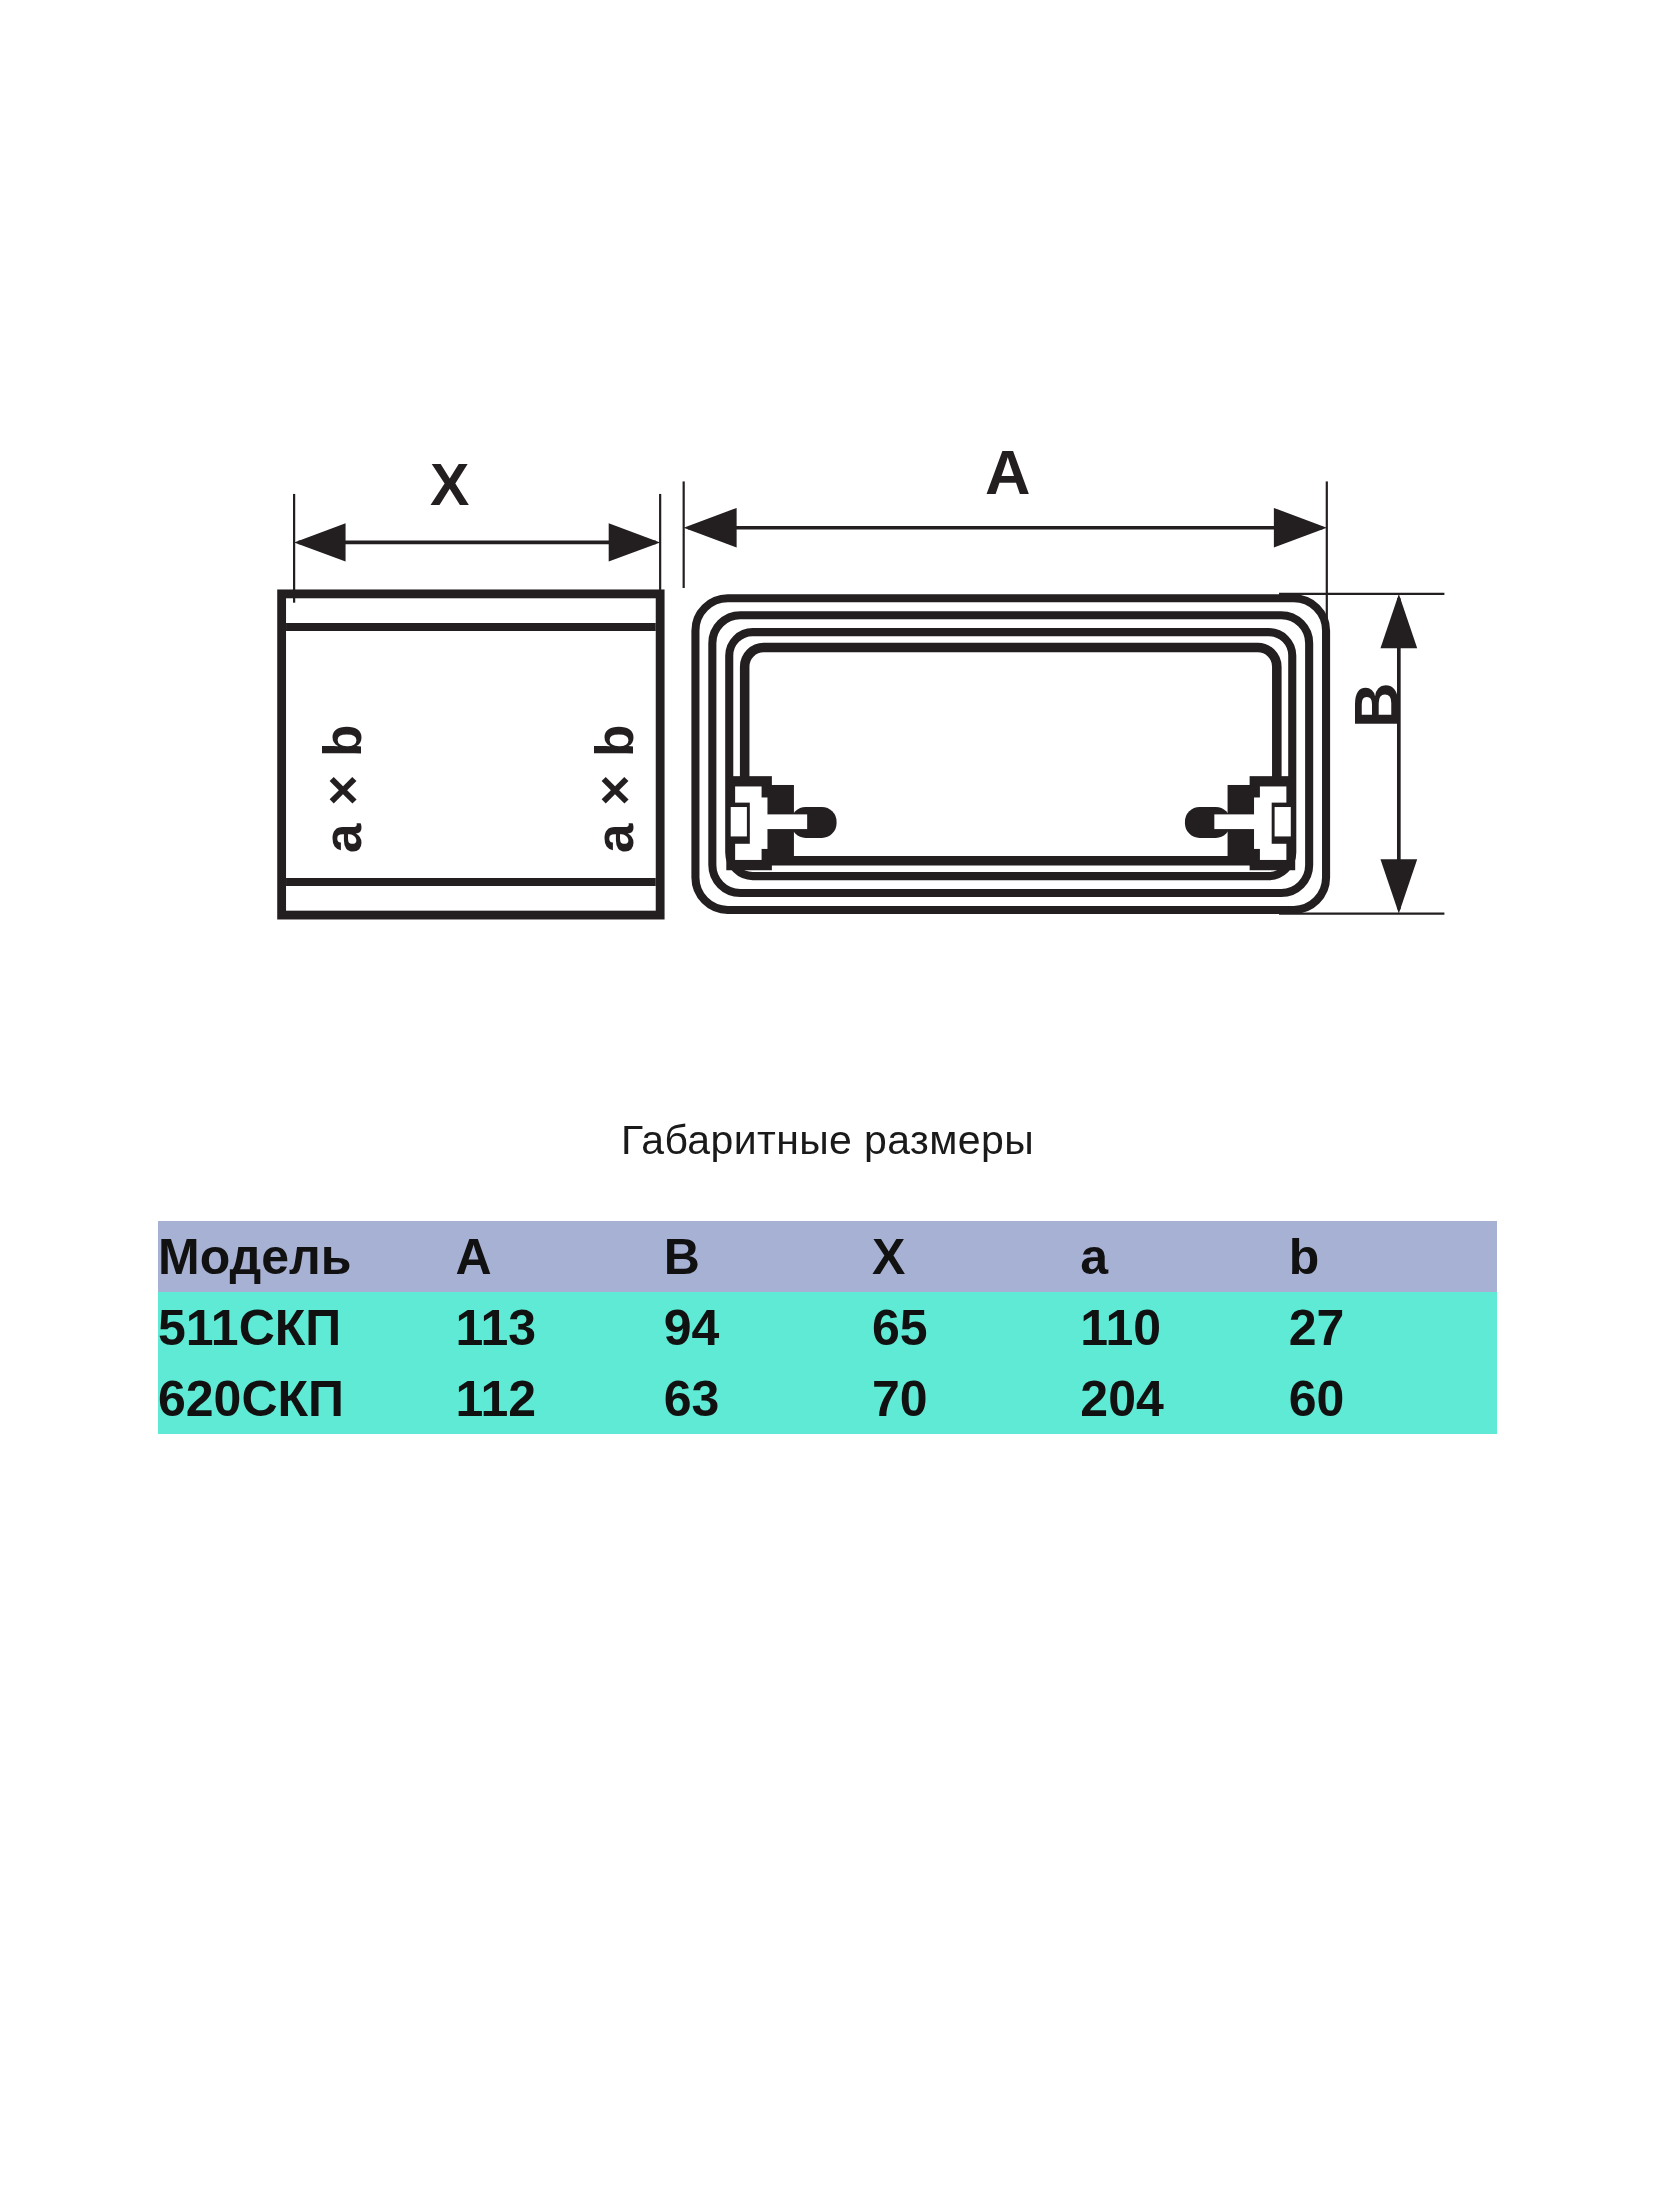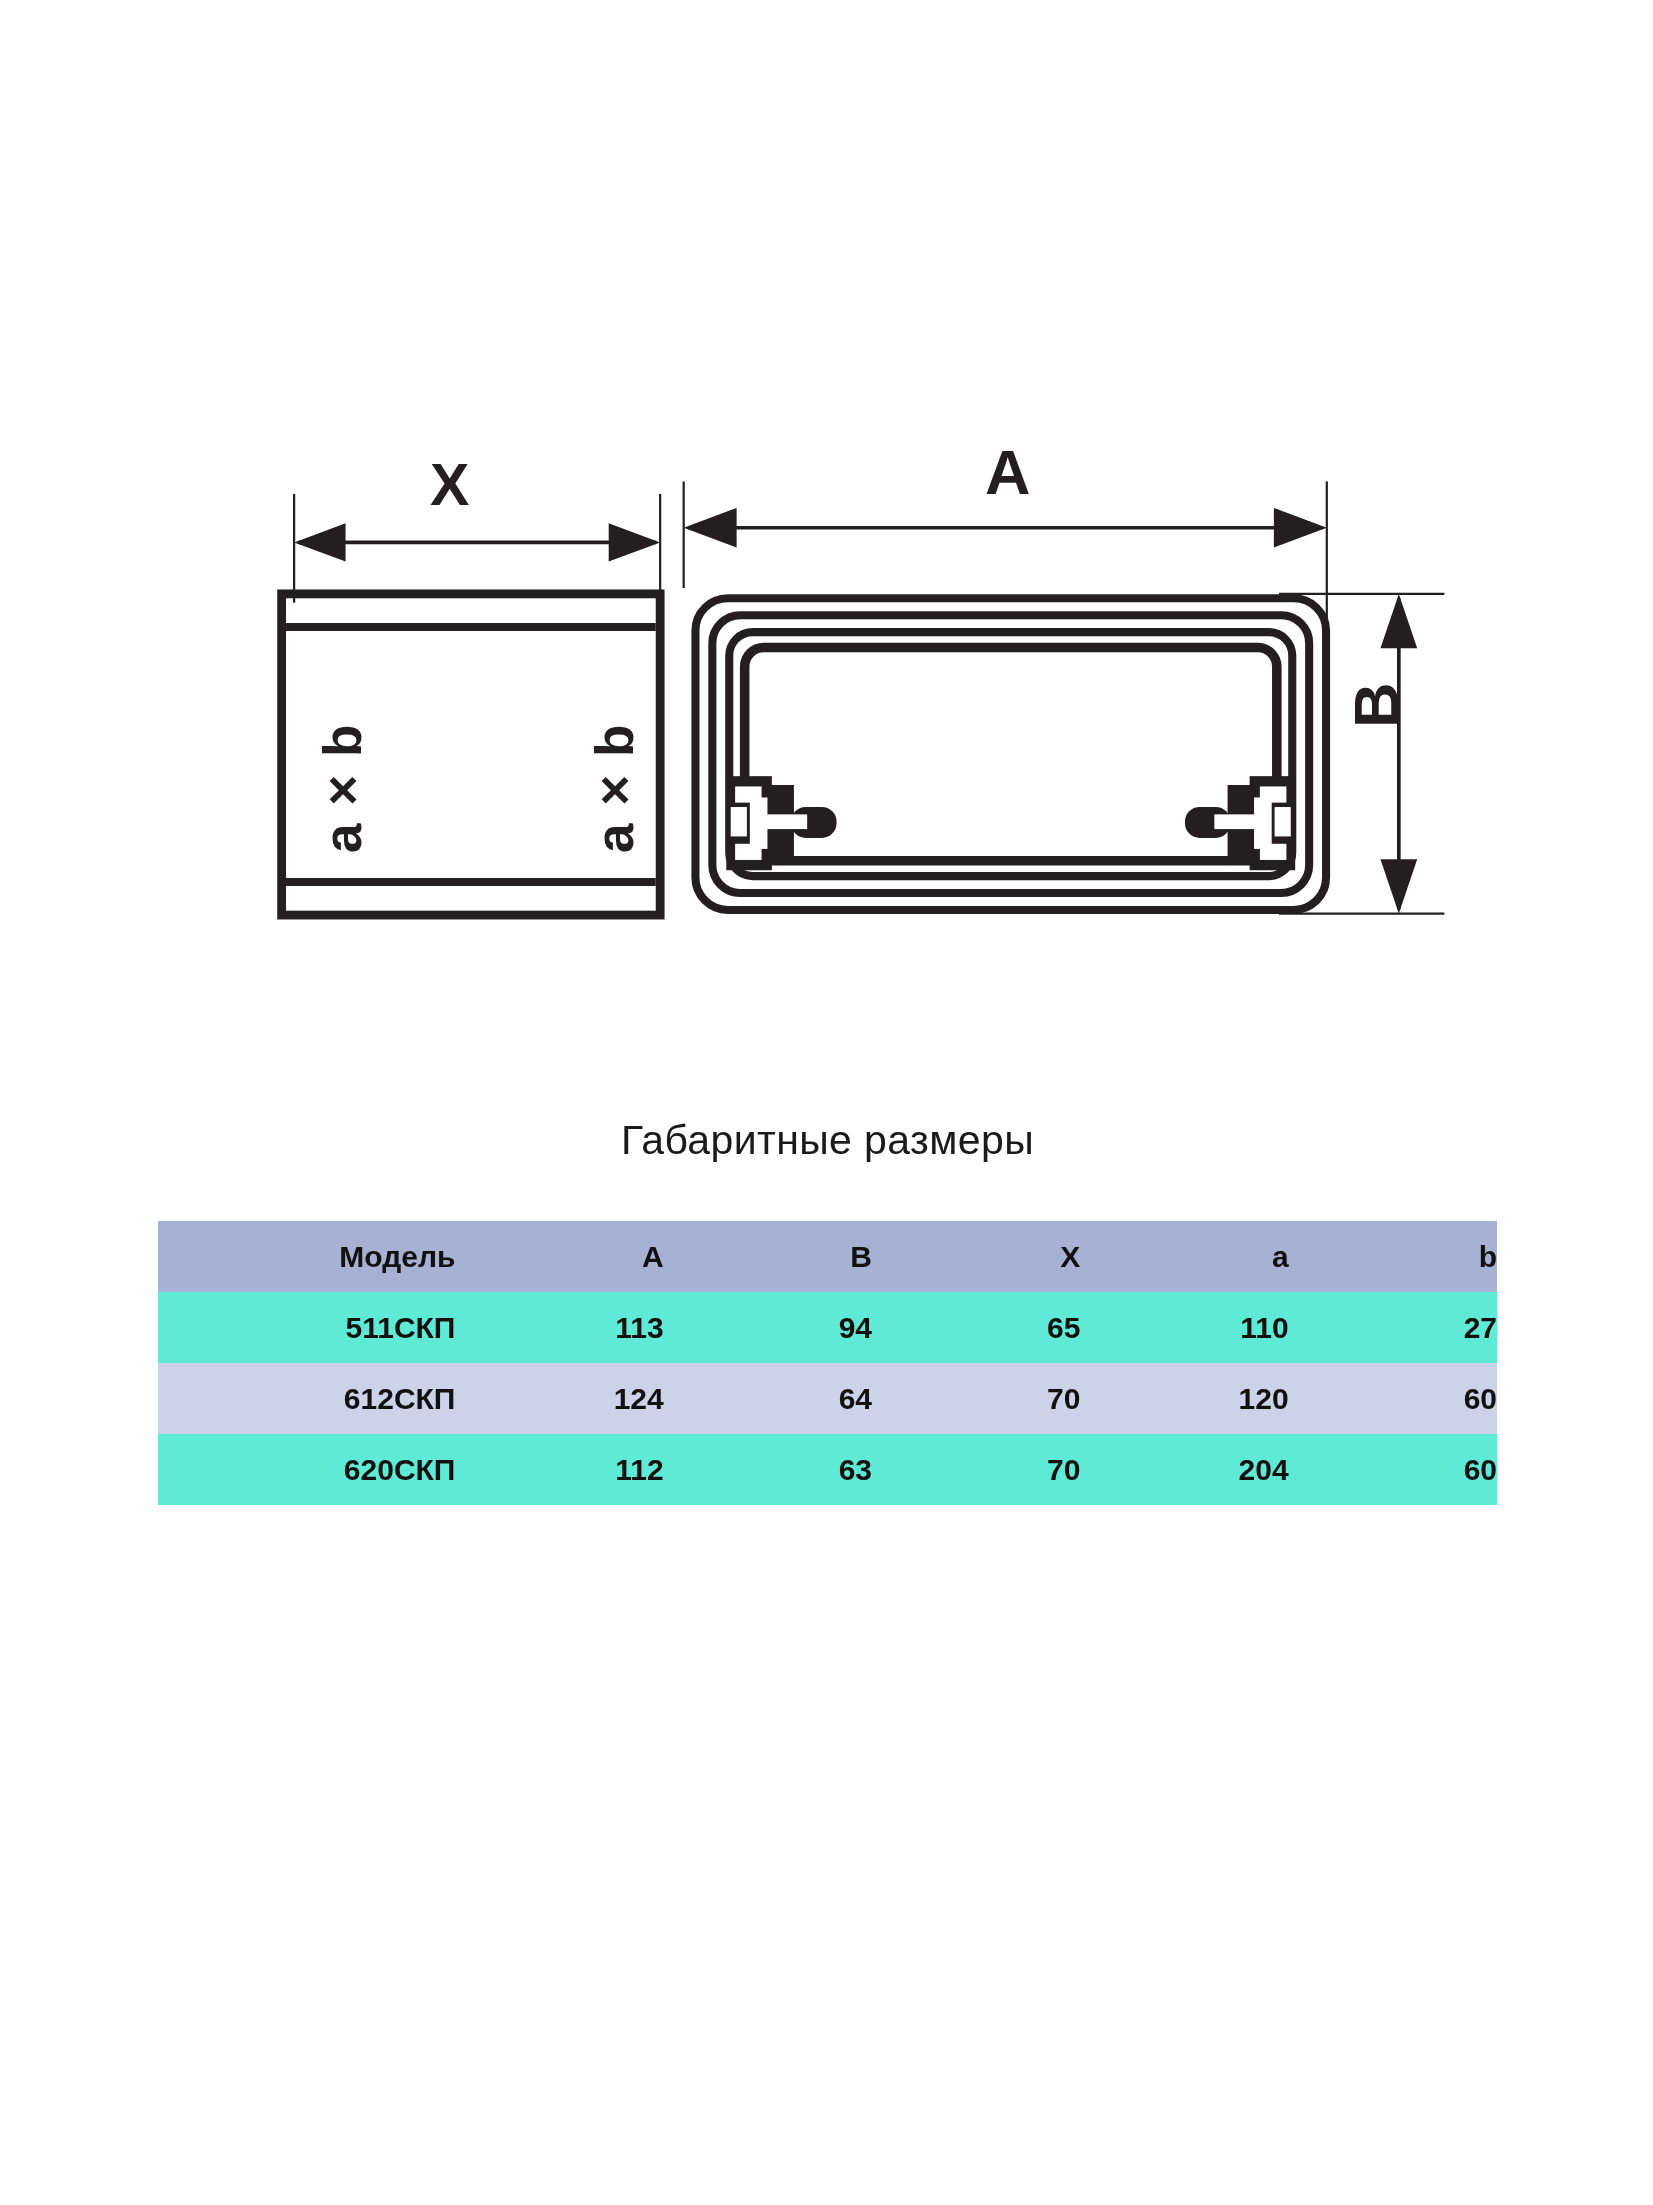--- a/index.html
+++ b/index.html
@@ -91,24 +91,24 @@
   table#dimensions-table {
     border-collapse: collapse;
     width: 1339px;
     table-layout: fixed;
   }
   #dimensions-table th,
   #dimensions-table td {
     border: 0;
     padding: 0;
     height: 71px;
-    font-size: 30px;
+    font-size: 50px;
     font-weight: 700;
     color: #111111;
-    text-align: right;
+    text-align: left;
     vertical-align: middle;
   }
   #dimensions-table thead tr { background: #a7b1d4; }
   #dimensions-table tbody tr.row-odd  { background: #5eead4; }
   #dimensions-table tbody tr.row-even { background: #ccd2e8; }
   #dimensions-table th.col-model,
   #dimensions-table td.col-model { width: 297px; }
   #dimensions-table th.col-dim,
   #dimensions-table td.col-dim   { width: 208px; }
 </style>
@@ -208,28 +208,20 @@
     </thead>
     <tbody>
       <tr class="row-odd">
         <td class="col-model">511СКП</td>
         <td class="col-dim">113</td>
         <td class="col-dim">94</td>
         <td class="col-dim">65</td>
         <td class="col-dim">110</td>
         <td class="col-dim">27</td>
       </tr>
-      <tr class="row-even">
-        <td class="col-model">612СКП</td>
-        <td class="col-dim">124</td>
-        <td class="col-dim">64</td>
-        <td class="col-dim">70</td>
-        <td class="col-dim">120</td>
-        <td class="col-dim">60</td>
-      </tr>
       <tr class="row-odd">
         <td class="col-model">620СКП</td>
         <td class="col-dim">112</td>
         <td class="col-dim">63</td>
         <td class="col-dim">70</td>
         <td class="col-dim">204</td>
         <td class="col-dim">60</td>
       </tr>
     </tbody>
   </table>

